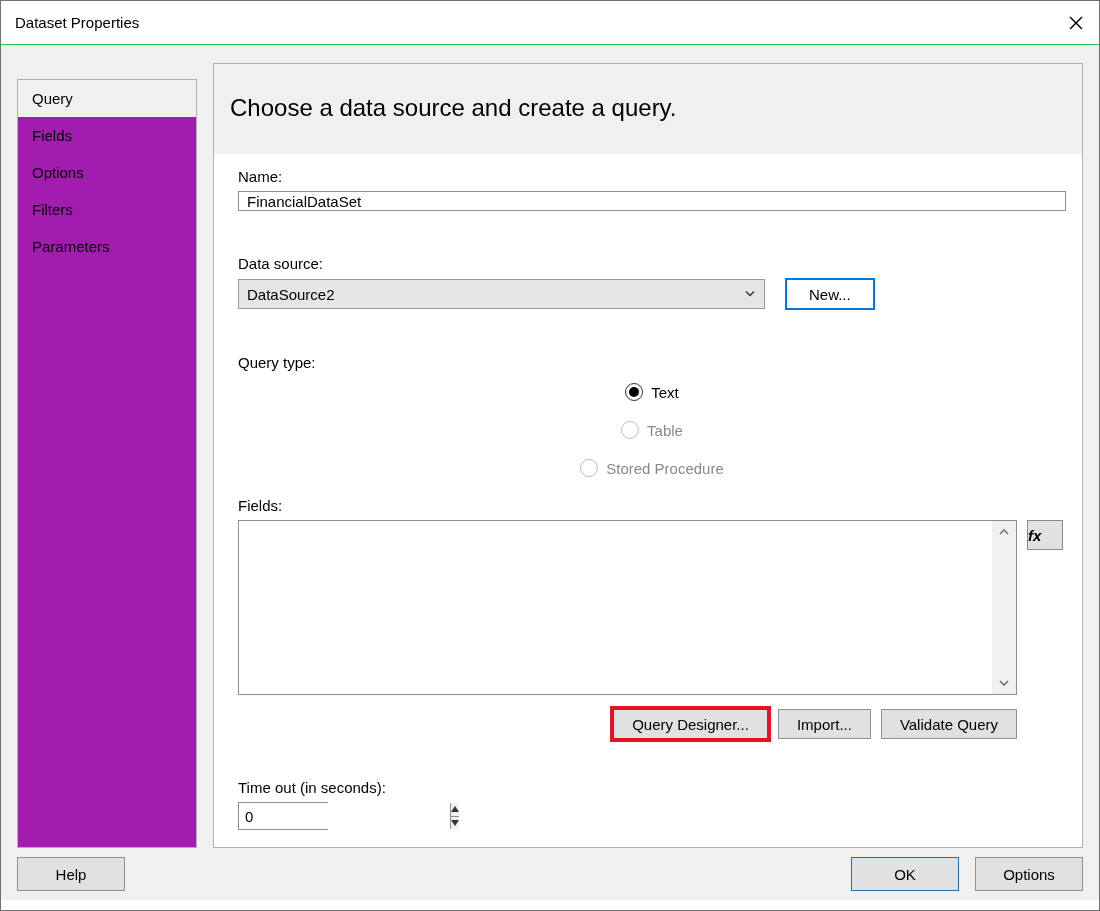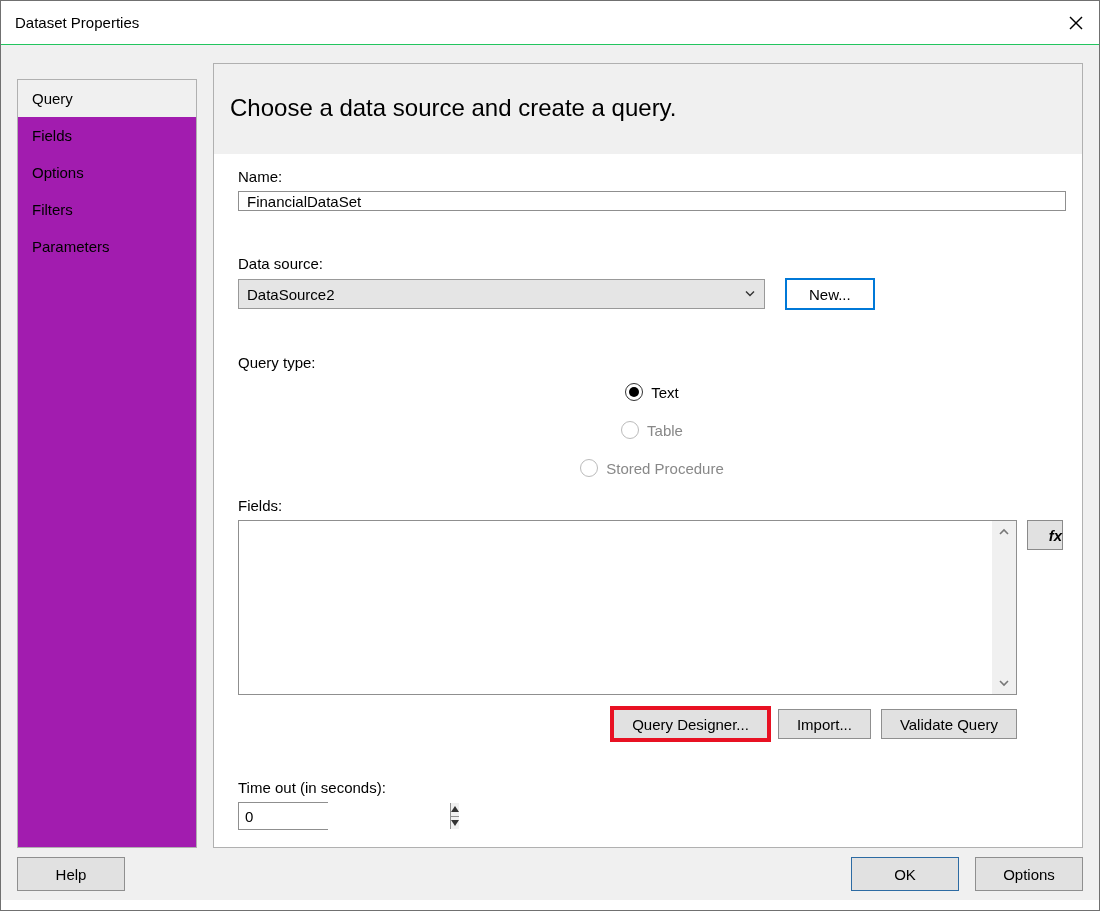--- a/index.html
+++ b/index.html
@@ -75,21 +75,21 @@
     .radio-dot { width: 10px; height: 10px; background:#000; border-radius:50%; }
 
     .query-wrap { display:flex; gap: 10px; margin-top: 6px; align-items:flex-start; }
     .textarea-wrap { position:relative; width: 779px; height: 175px; border: 1px solid #8f8f8f; background:#fff; display:flex; }
     .textarea { flex:1; border:none; resize:none; font-size:15px; font-family: inherit; outline:none; padding:4px; }
     .scroll-track { width: 24px; background:#f0f0f0; border-left:0; display:flex; flex-direction:column; justify-content:space-between; }
     .scroll-btn { height:22px; display:flex; align-items:center; justify-content:center; }
     .scroll-btn svg { width:12px; height:12px; }
     .fx-btn {
       width: 36px; height: 30px; border:1px solid #8a8a8a; background:#e1e1e1;
-      display:flex; align-items:center; justify-content:flex-end; font-style: italic; font-weight: bold;
+      display:flex; align-items:center; justify-content:flex-start; font-style: italic; font-weight: bold;
       font-family: "Segoe UI", serif; font-size: 15px; cursor:pointer;
     }
 
     .query-buttons { display:flex; gap: 10px; justify-content:flex-end; width: 779px; margin-top: 14px; }
     .highlighted { outline: 3px solid #E81123; outline-offset: 0; position:relative; border:1px solid #E81123; }
     .btn.import { min-width: 80px; }
     .btn.validate { min-width: 124px; }
     .btn.qd { min-width: 148px; }
 
     .timeout-row { margin-top: 40px; }

